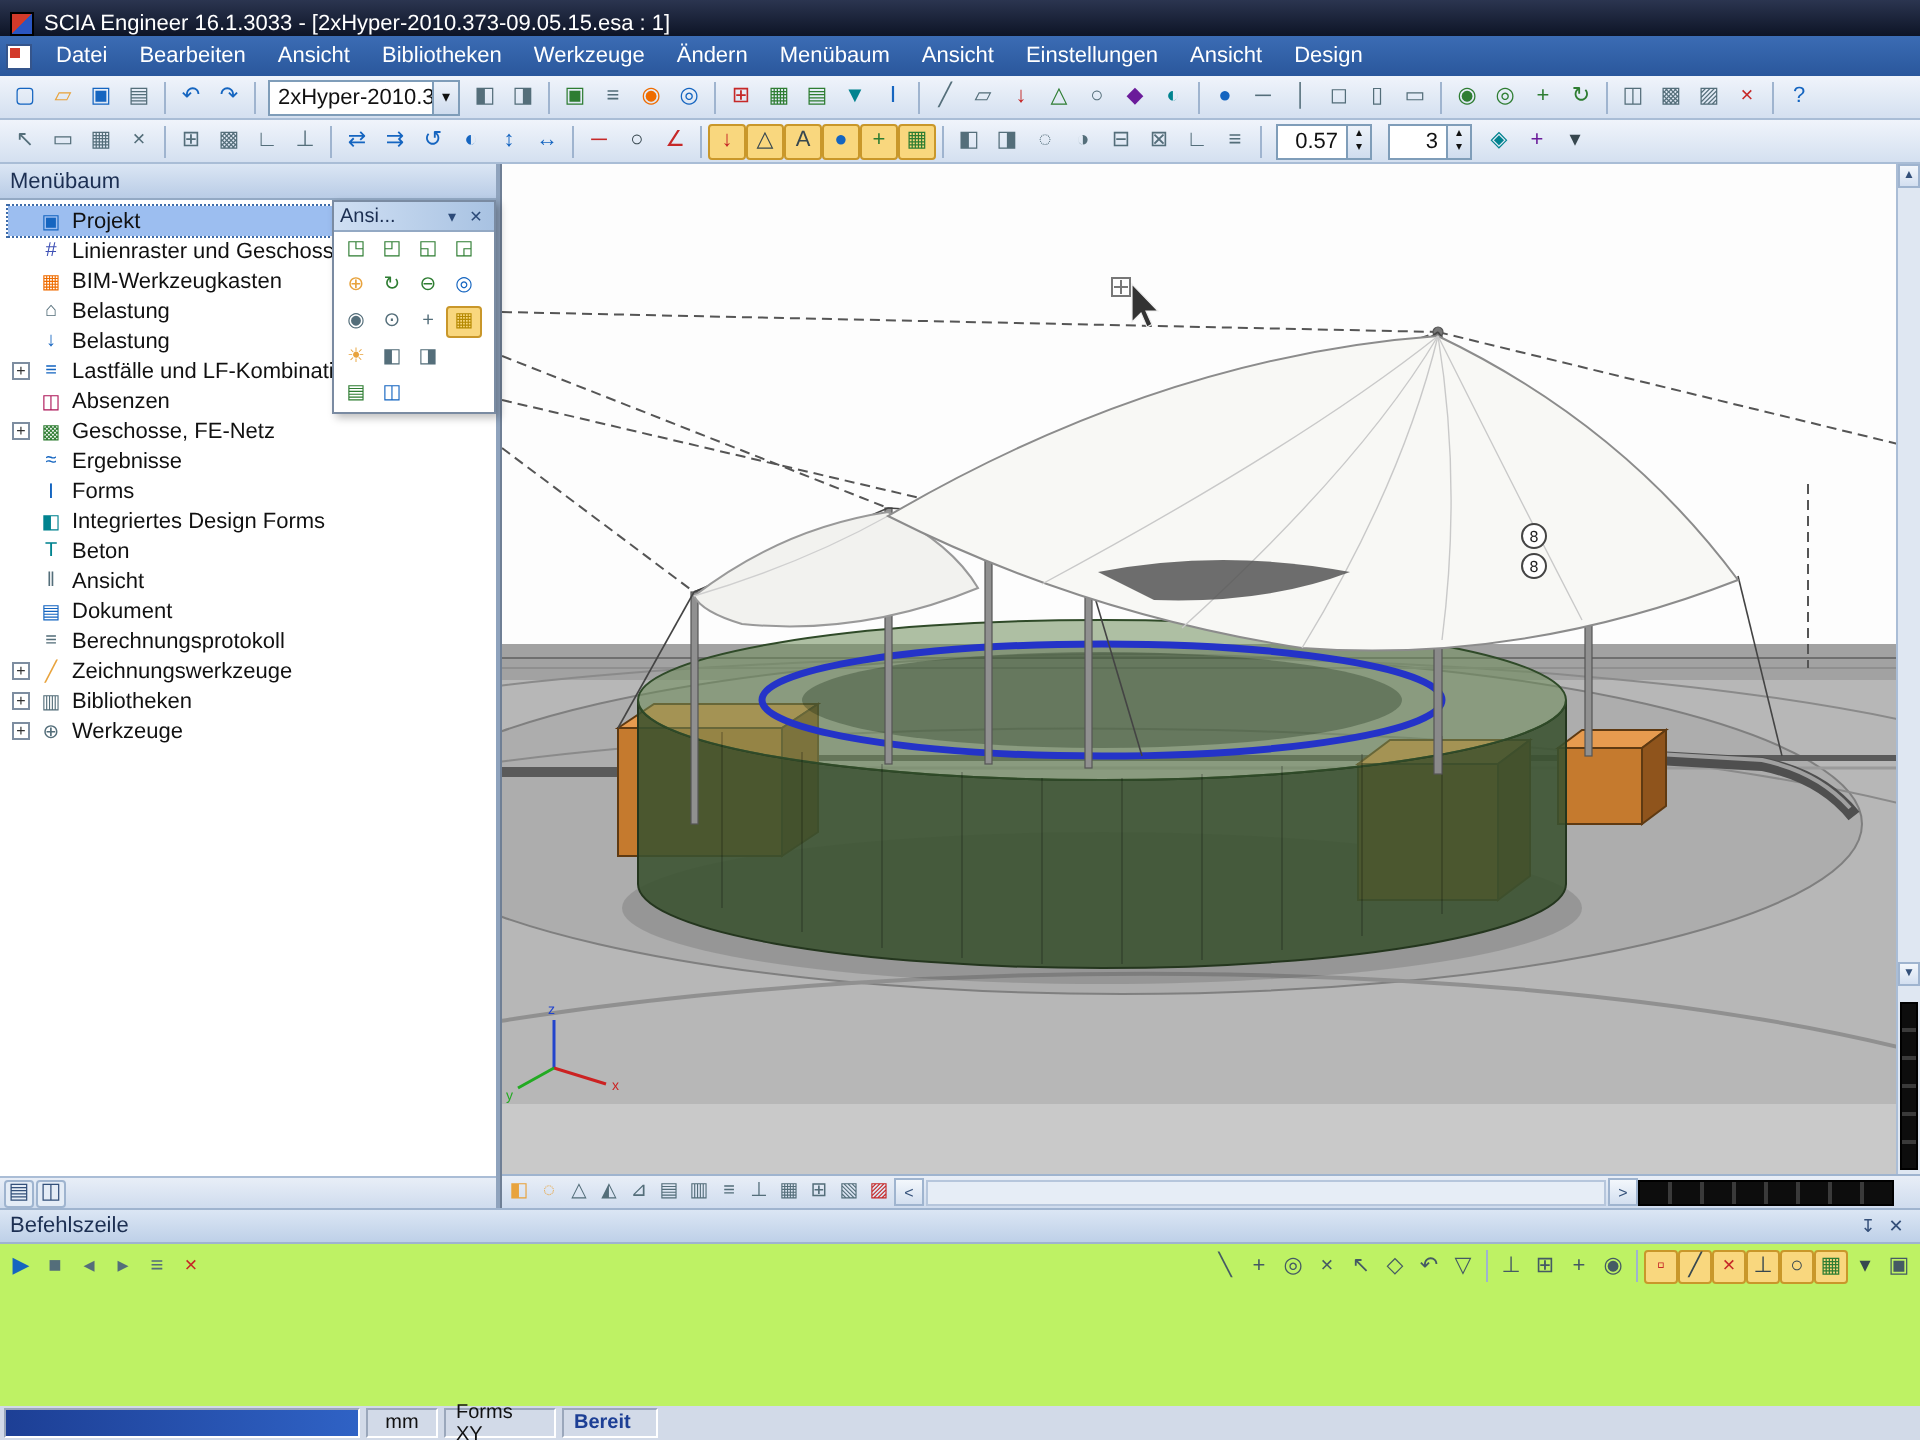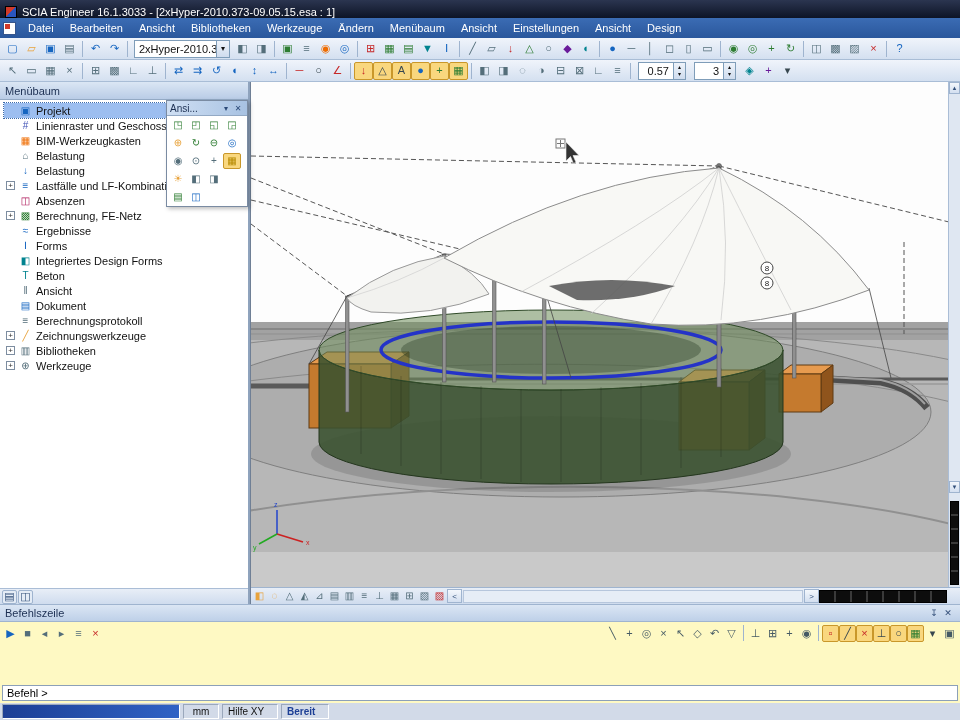--- a/index.html
+++ b/index.html
@@ -41,21 +41,21 @@
   .sarr{height:12px;background:linear-gradient(#f3f7fc,#d3dff0);border:1px solid #9fb4cf;font-size:6px;display:flex;align-items:center;justify-content:center;color:#33507a}
   .strack{flex:1}
   .sblack{height:84px;margin:8px 1px 2px;background:repeating-linear-gradient(#0d0d0d 0 12px,#3a3a3a 12px 14px);border:1px solid #000}
   .vstrip{position:absolute;left:0;right:0;bottom:0;height:17px;background:linear-gradient(#e8eef7,#cfdcee);border-top:1px solid #9fb4cf;display:flex;align-items:center;padding:0 1px}
   .vstrip .tbtn{width:15px;height:15px}
   .vstrip .tbtn .tglyph{font-size:10px}
   .varrow{width:15px;height:14px;background:linear-gradient(#f3f7fc,#d3dff0);border:1px solid #9fb4cf;display:flex;align-items:center;justify-content:center;font-size:8px;color:#33507a;flex:0 0 auto}
   .vtrack{flex:1;height:13px;background:#e6edf6;border:1px solid #b6c6dc;margin:0 1px}
   .vblack{width:128px;height:13px;background:repeating-linear-gradient(90deg,#0d0d0d 0 14px,#3a3a3a 14px 16px);border:1px solid #000;flex:0 0 auto}
   .vcorner{width:12px;height:13px;flex:0 0 auto}
-  .cmdpanel{height:99px;background:#fef9c3;border-top:1px solid #9fb4cf;display:flex;flex-direction:column}
+  .cmdpanel{height:99px;background:#bef264;border-top:1px solid #9fb4cf;display:flex;flex-direction:column}
   .chead{height:17px;background:linear-gradient(#dbe6f4,#bed0e8);border-bottom:1px solid #9fb4cf;display:flex;align-items:center;padding:0 5px;color:#1c2f52}
   .chead .sp{flex:1}
   .chead .hbtn{width:14px;height:13px;display:flex;align-items:center;justify-content:center;font-size:9px;color:#35custom}
   .chead .hbtn{color:#35507a}
   .crow{height:22px;display:flex;align-items:center;padding:0 2px}
   .crow .sp{flex:1}
   .crow .tbtn{width:17px;height:17px}
   .cspace{flex:1}
   .cinput{height:16px;margin:0 2px 2px;border:1px solid #8ca0b8;background:#fff;font-family:"Liberation Sans",sans-serif;font-size:11px;padding:0 4px}
   .statusbar{height:17px;background:#d2dae8;display:flex;align-items:stretch;padding:1px 2px;gap:3px;font-size:10px}
@@ -401,21 +401,21 @@
           <span class="tlbl">Lastfälle und LF-Kombinationen</span>
         </div>
         <div class="trow">
           <span class="texp"></span>
           <span class="ticon" style="color: rgb(173, 20, 87);">◫</span>
           <span class="tlbl">Absenzen</span>
         </div>
         <div class="trow">
           <span class="texp box">+</span>
           <span class="ticon" style="color: rgb(46, 125, 50);">▩</span>
-          <span class="tlbl">Berechnung, FE-Netz</span>
+          <span class="tlbl">Geschosse, FE-Netz</span>
         </div>
         <div class="trow">
           <span class="texp"></span>
           <span class="ticon" style="color: rgb(21, 101, 192);">≈</span>
           <span class="tlbl">Ergebnisse</span>
         </div>
         <div class="trow">
           <span class="texp"></span>
           <span class="ticon" style="color: rgb(21, 101, 192);">Ⅰ</span>
           <span class="tlbl">Forms</span>
@@ -741,27 +741,26 @@
         </span>
         <span class="tbtn">
           <span class="tglyph" style="color: rgb(55, 71, 79);">▾</span>
         </span>
         <span class="tbtn">
           <span class="tglyph" style="color: rgb(69, 90, 100);">▣</span>
         </span>
       </span>
   </div>
   <div class="cspace"></div>
-  <input class="cinput" readonly="" value="Befehl &gt;" style="">
 </div>
 
 <div class="statusbar">
   <div class="sseg prog"></div>
   <div class="sseg unit">mm</div>
-  <div class="sseg plane">Hilfe XY</div>
+  <div class="sseg plane">Forms XY</div>
   <div class="sseg ready">Bereit</div>
   <div class="sseg rest"></div>
 </div>
 
 <div class="palette">
   <div class="phead">
     <span>Ansi...</span>
     <span class="sp"></span>
     <span class="hbtn">▾</span>
     <span class="hbtn">✕</span>

